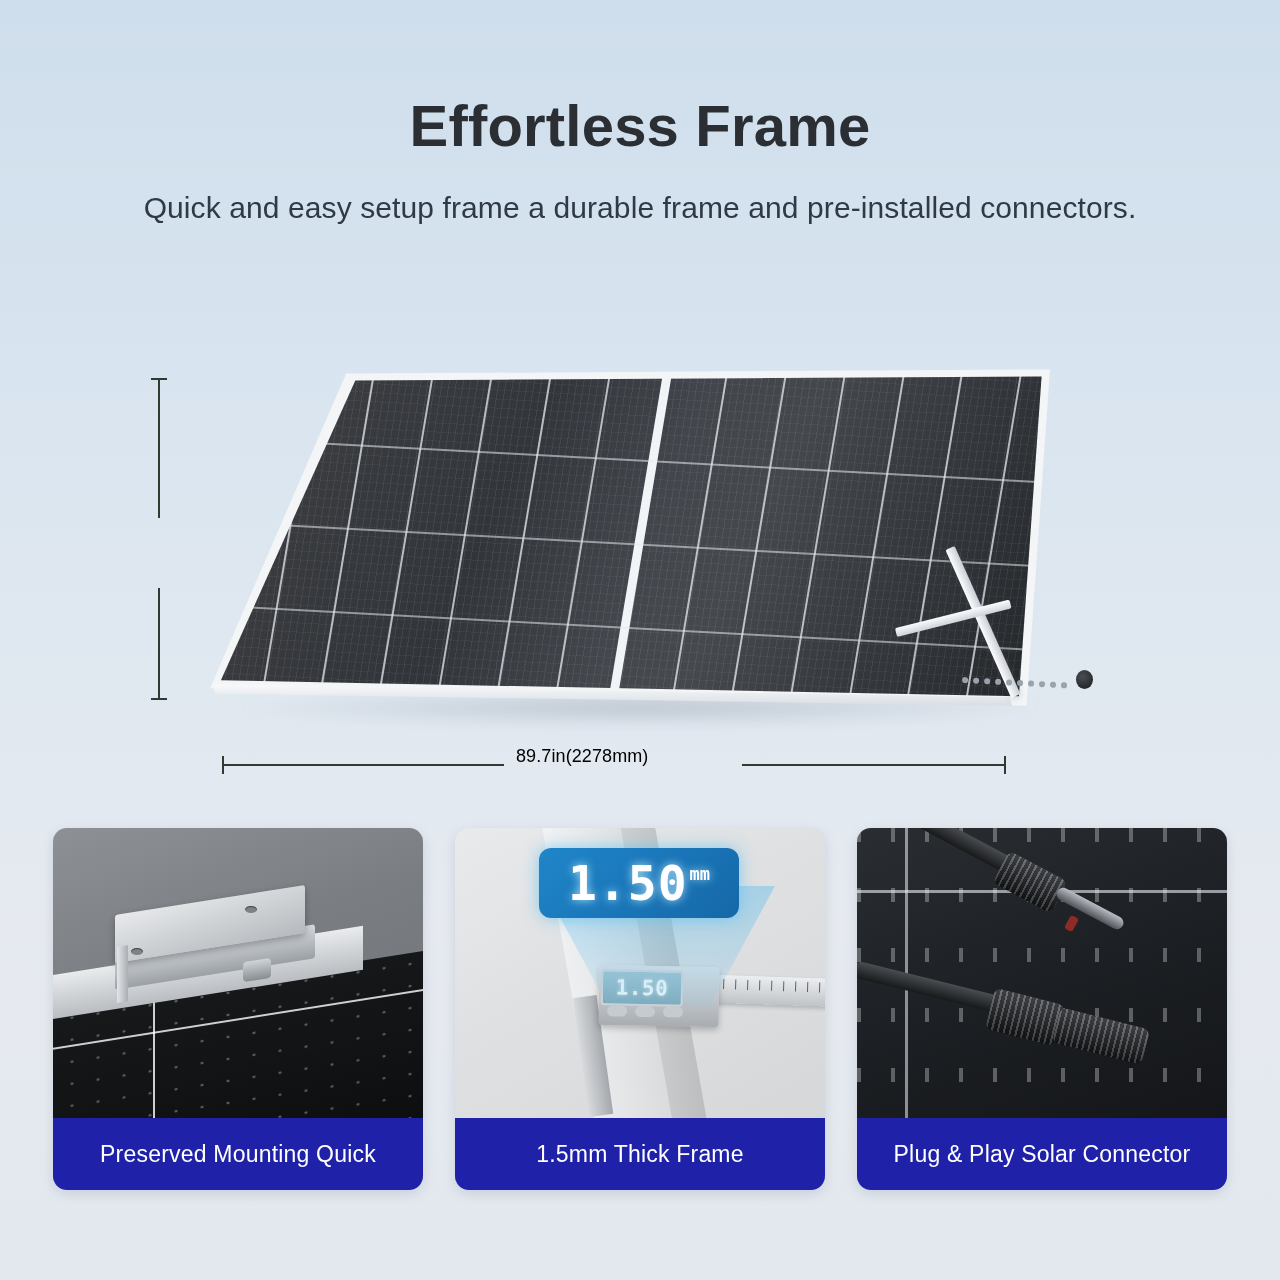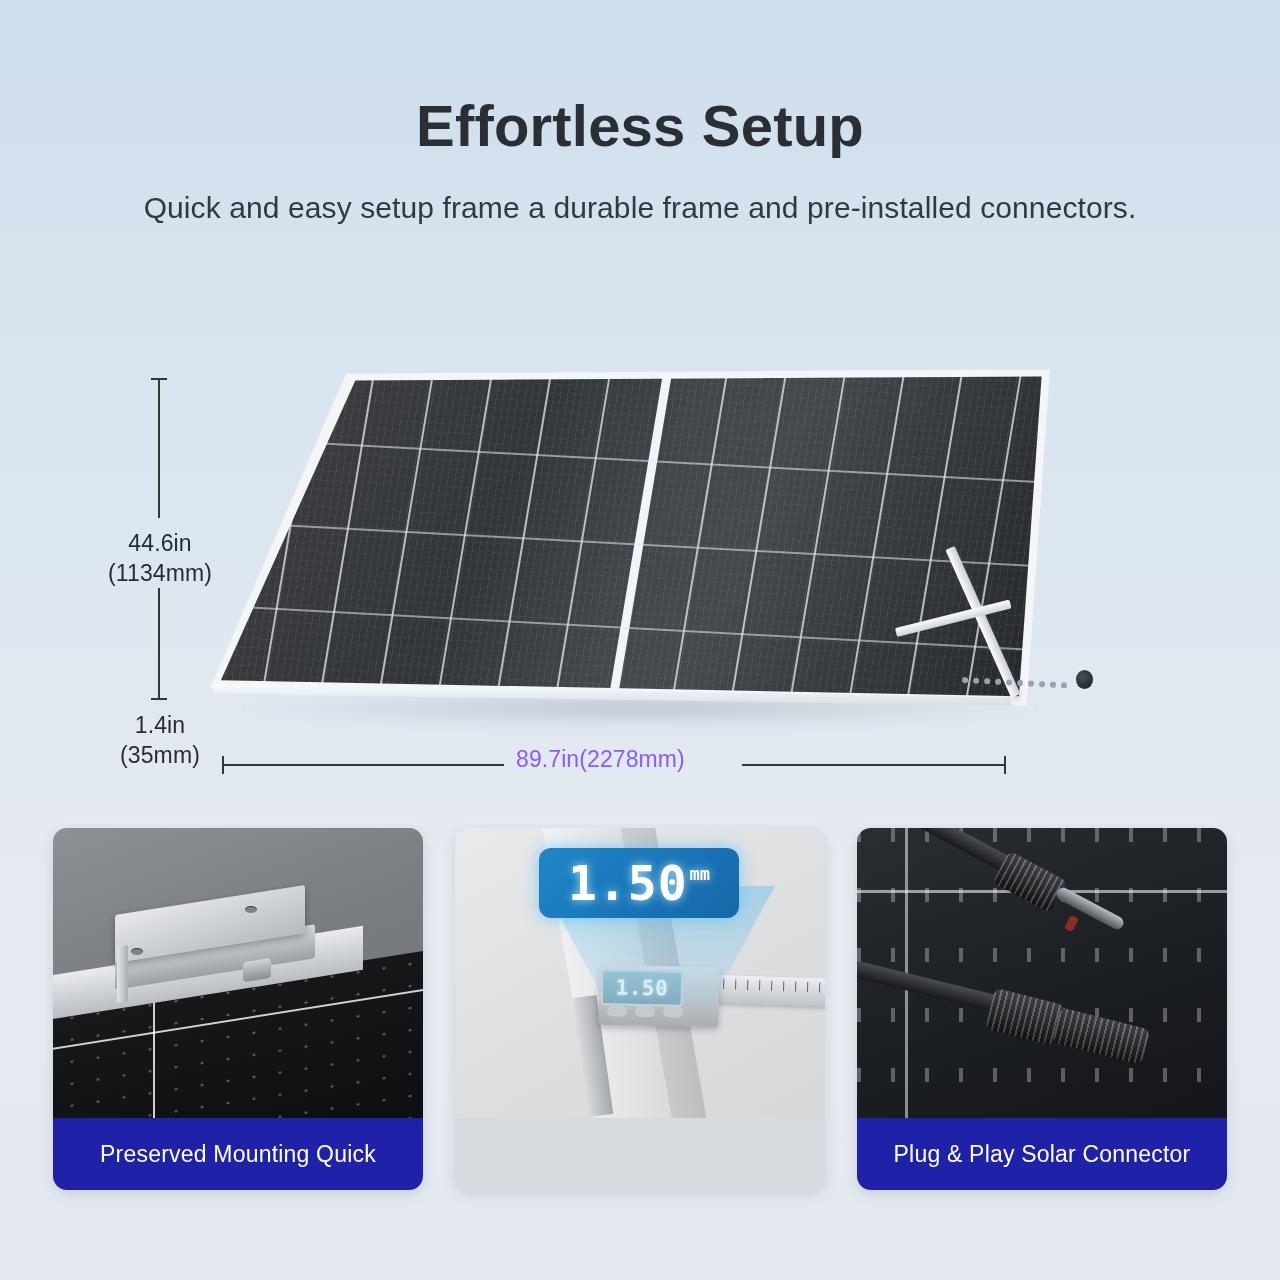--- a/index.html
+++ b/index.html
@@ -30,21 +30,21 @@
 
   .vlabel{
     position:absolute;text-align:center;color:#262c31;font-size:23px;line-height:1.32;
     letter-spacing:.1px;white-space:nowrap;
   }
 
   .dimh{position:absolute;top:434px;}
   .dimh .seg{position:absolute;height:2px;background:#2f3a30;top:0;}
   .dimh .cap{position:absolute;top:-8px;width:2px;height:18px;background:#2f3a30;}
   .hlabel{
-    position:absolute;top:-18px;color:#8b5cf6;font-size:23px;letter-spacing:.1px;white-space:nowrap;
+    position:absolute;top:-18px;color:#000000;font-size:18px;letter-spacing:.1px;white-space:nowrap;
   }
 
   
   .panel-wrap{position:absolute;left:200px;top:28px;width:880px;height:400px;}
 
   .shadow{
     position:absolute;left:30px;top:330px;width:820px;height:40px;
     background:radial-gradient(ellipse at 50% 50%,rgba(110,125,140,.30),rgba(110,125,140,0) 70%);
     filter:blur(6px);
   }
@@ -254,43 +254,35 @@
   }
   .pin{position:absolute;height:13px;border-radius:7px;background:linear-gradient(180deg,#b9bec4,#50545a);}
   .oring{position:absolute;width:9px;height:15px;border-radius:3px;background:#8e2c24;}
 </style>
 </head>
 <body>
 
 <div class="stage">
 
   <div class="header">
-    <h1 class="title">Effortless Setup</h1>
+    <h1 class="title">Effortless Frame</h1>
     <p class="subtitle">Quick and easy setup frame a durable frame and pre-installed connectors.</p>
   </div>
 
   <div class="hero">
 
     <div class="dimv" style="top:48px;height:140px;">
       <div class="cap" style="top:0;"></div>
       <div class="bar" style="top:0;height:140px;"></div>
     </div>
-    <div class="vlabel" style="left:70px;top:198px;width:180px;">
-      <div>44.6in</div>
-      <div>(1134mm)</div>
-    </div>
     <div class="dimv" style="top:258px;height:112px;">
       <div class="bar" style="top:0;height:112px;"></div>
       <div class="cap" style="top:110px;"></div>
     </div>
 
-    <div class="vlabel" style="left:70px;top:380px;width:180px;">
-      <div>1.4in</div>
-      <div>(35mm)</div>
-    </div>
 
     <div class="dimh" style="left:222px;width:784px;">
       <div class="cap" style="left:0;"></div>
       <div class="seg" style="left:0;width:282px;"></div>
       <div class="hlabel" style="left:294px;">89.7in(2278mm)</div>
       <div class="seg" style="left:520px;width:262px;"></div>
       <div class="cap" style="left:782px;"></div>
     </div>
 
     <div class="panel-wrap">
@@ -395,20 +387,21 @@
           <b style="left:0"></b>
             <b style="left:28px"></b>
             <b style="left:56px"></b>
         </div>
         <div class="p2-cone"></div>
         <div class="p2-call">
           <span class="num">1.50</span>
           <span class="unit">mm</span>
         </div>
       </div>
+      <div class="cap-bar">1.5mm Thick Frame</div>
     </div>
 
     <div class="card c3">
       <div class="photo">
         <div class="p3-bg"></div>
         <div class="p3-grid">
           <i style="left:48px"></i>
           <u style="top:62px"></u>
         </div>
         <div class="p3-dash"></div>

